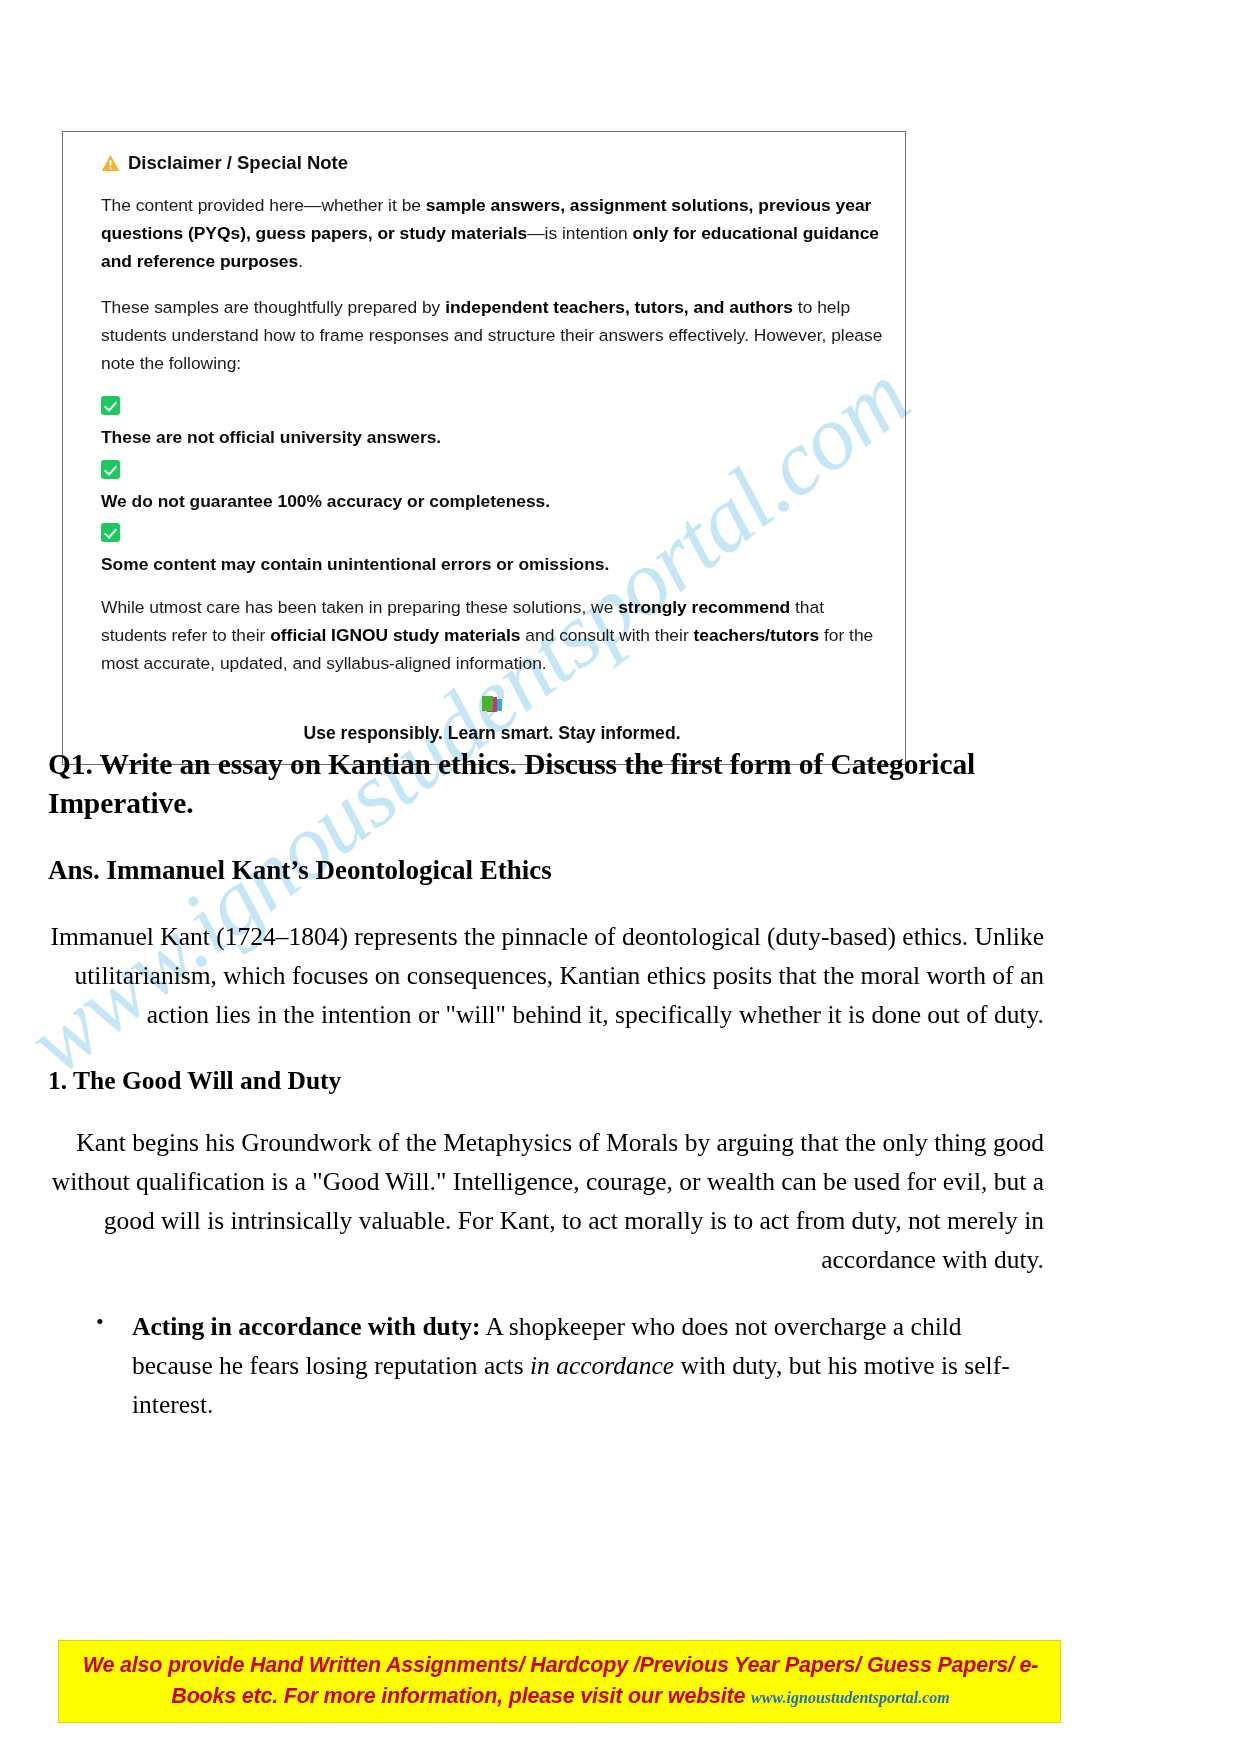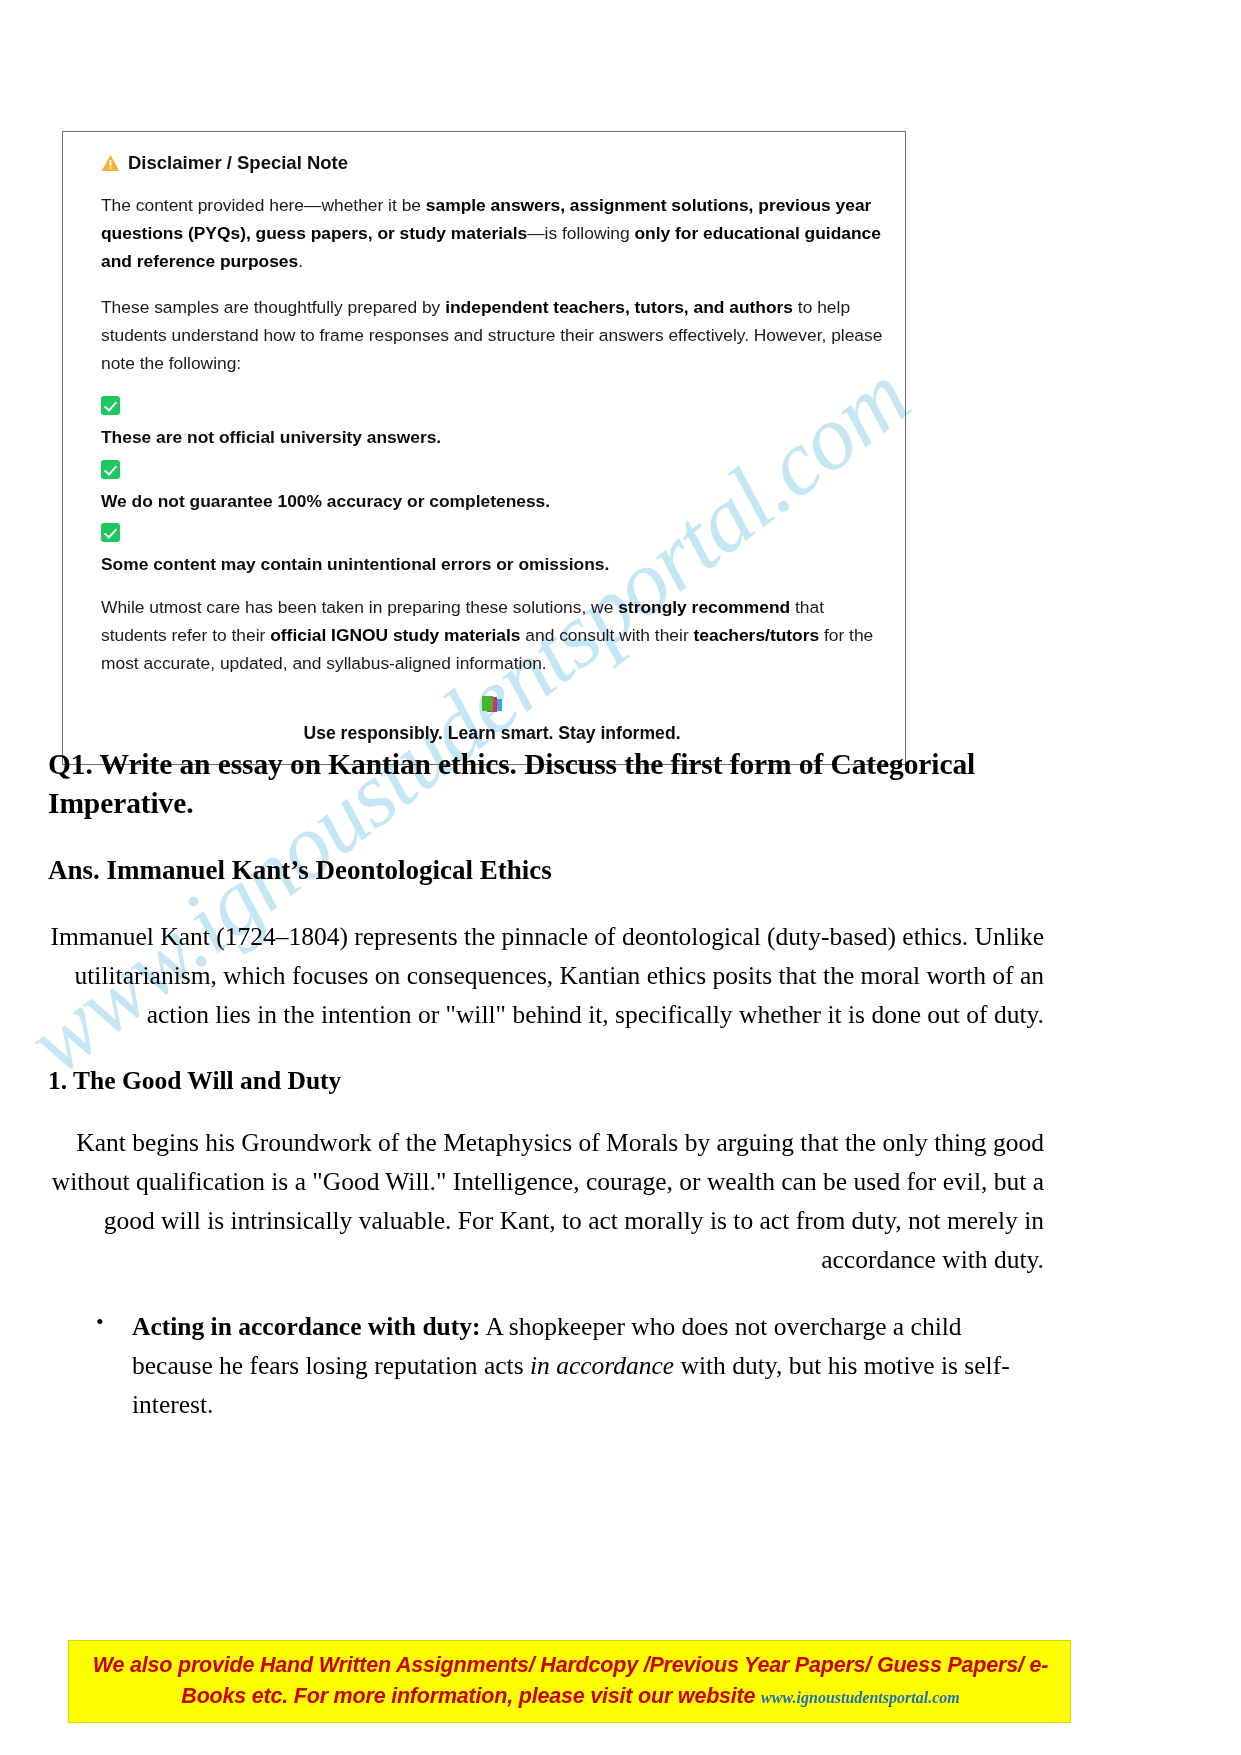--- a/index.html
+++ b/index.html
@@ -190,21 +190,21 @@
     position: absolute;
     left: 0; top: -2px;
     font-size: 22px;
   }
   ul.bullets li b { font-weight: bold; }
   ul.bullets li i { font-style: italic; }
 
   
   #footer-banner {
     position: absolute;
-    left: 68px;
+    left: 58px;
     top: 1640px;
     width: 1003px;
     box-sizing: border-box;
     background: #ffff00;
     border: 1.2px solid #d9d900;
     padding: 9px 14px 11px 16px;
     text-align: center;
     z-index: 20;
   }
   #footer-banner .f-line {
@@ -236,21 +236,21 @@
     <span class="warn-icon">
       <svg width="19" height="18" viewBox="0 0 19 18">
         <path d="M9.5 1 L18.3 17 L0.7 17 Z" fill="#f5b335"></path>
         <rect x="8.6" y="6" width="1.8" height="6" fill="#ffffff" rx="0.7"></rect>
         <rect x="8.6" y="13" width="1.8" height="1.9" fill="#ffffff" rx="0.7"></rect>
       </svg>
     </span>
     <span>Disclaimer / Special Note</span>
   </div>
 
-  <p class="d-para"><span>The content provided here—whether it be </span><b>sample answers, assignment solutions, previous year questions (PYQs), guess papers, or study materials</b><span>—is following </span><b>only for educational guidance and reference purposes</b><span>.</span></p>
+  <p class="d-para"><span>The content provided here—whether it be </span><b>sample answers, assignment solutions, previous year questions (PYQs), guess papers, or study materials</b><span>—is intention </span><b>only for educational guidance and reference purposes</b><span>.</span></p>
 
   <p class="d-para"><span>These samples are thoughtfully prepared by </span><b>independent teachers, tutors, and authors</b><span> to help students understand how to frame responses and structure their answers effectively. However, please note the following:</span></p>
 
   <div class="check-list">
     <div class="check-row">
       <span class="check-box"></span>
       <span>These are not official university answers.</span>
     </div>
     <div class="check-row">
       <span class="check-box"></span>

